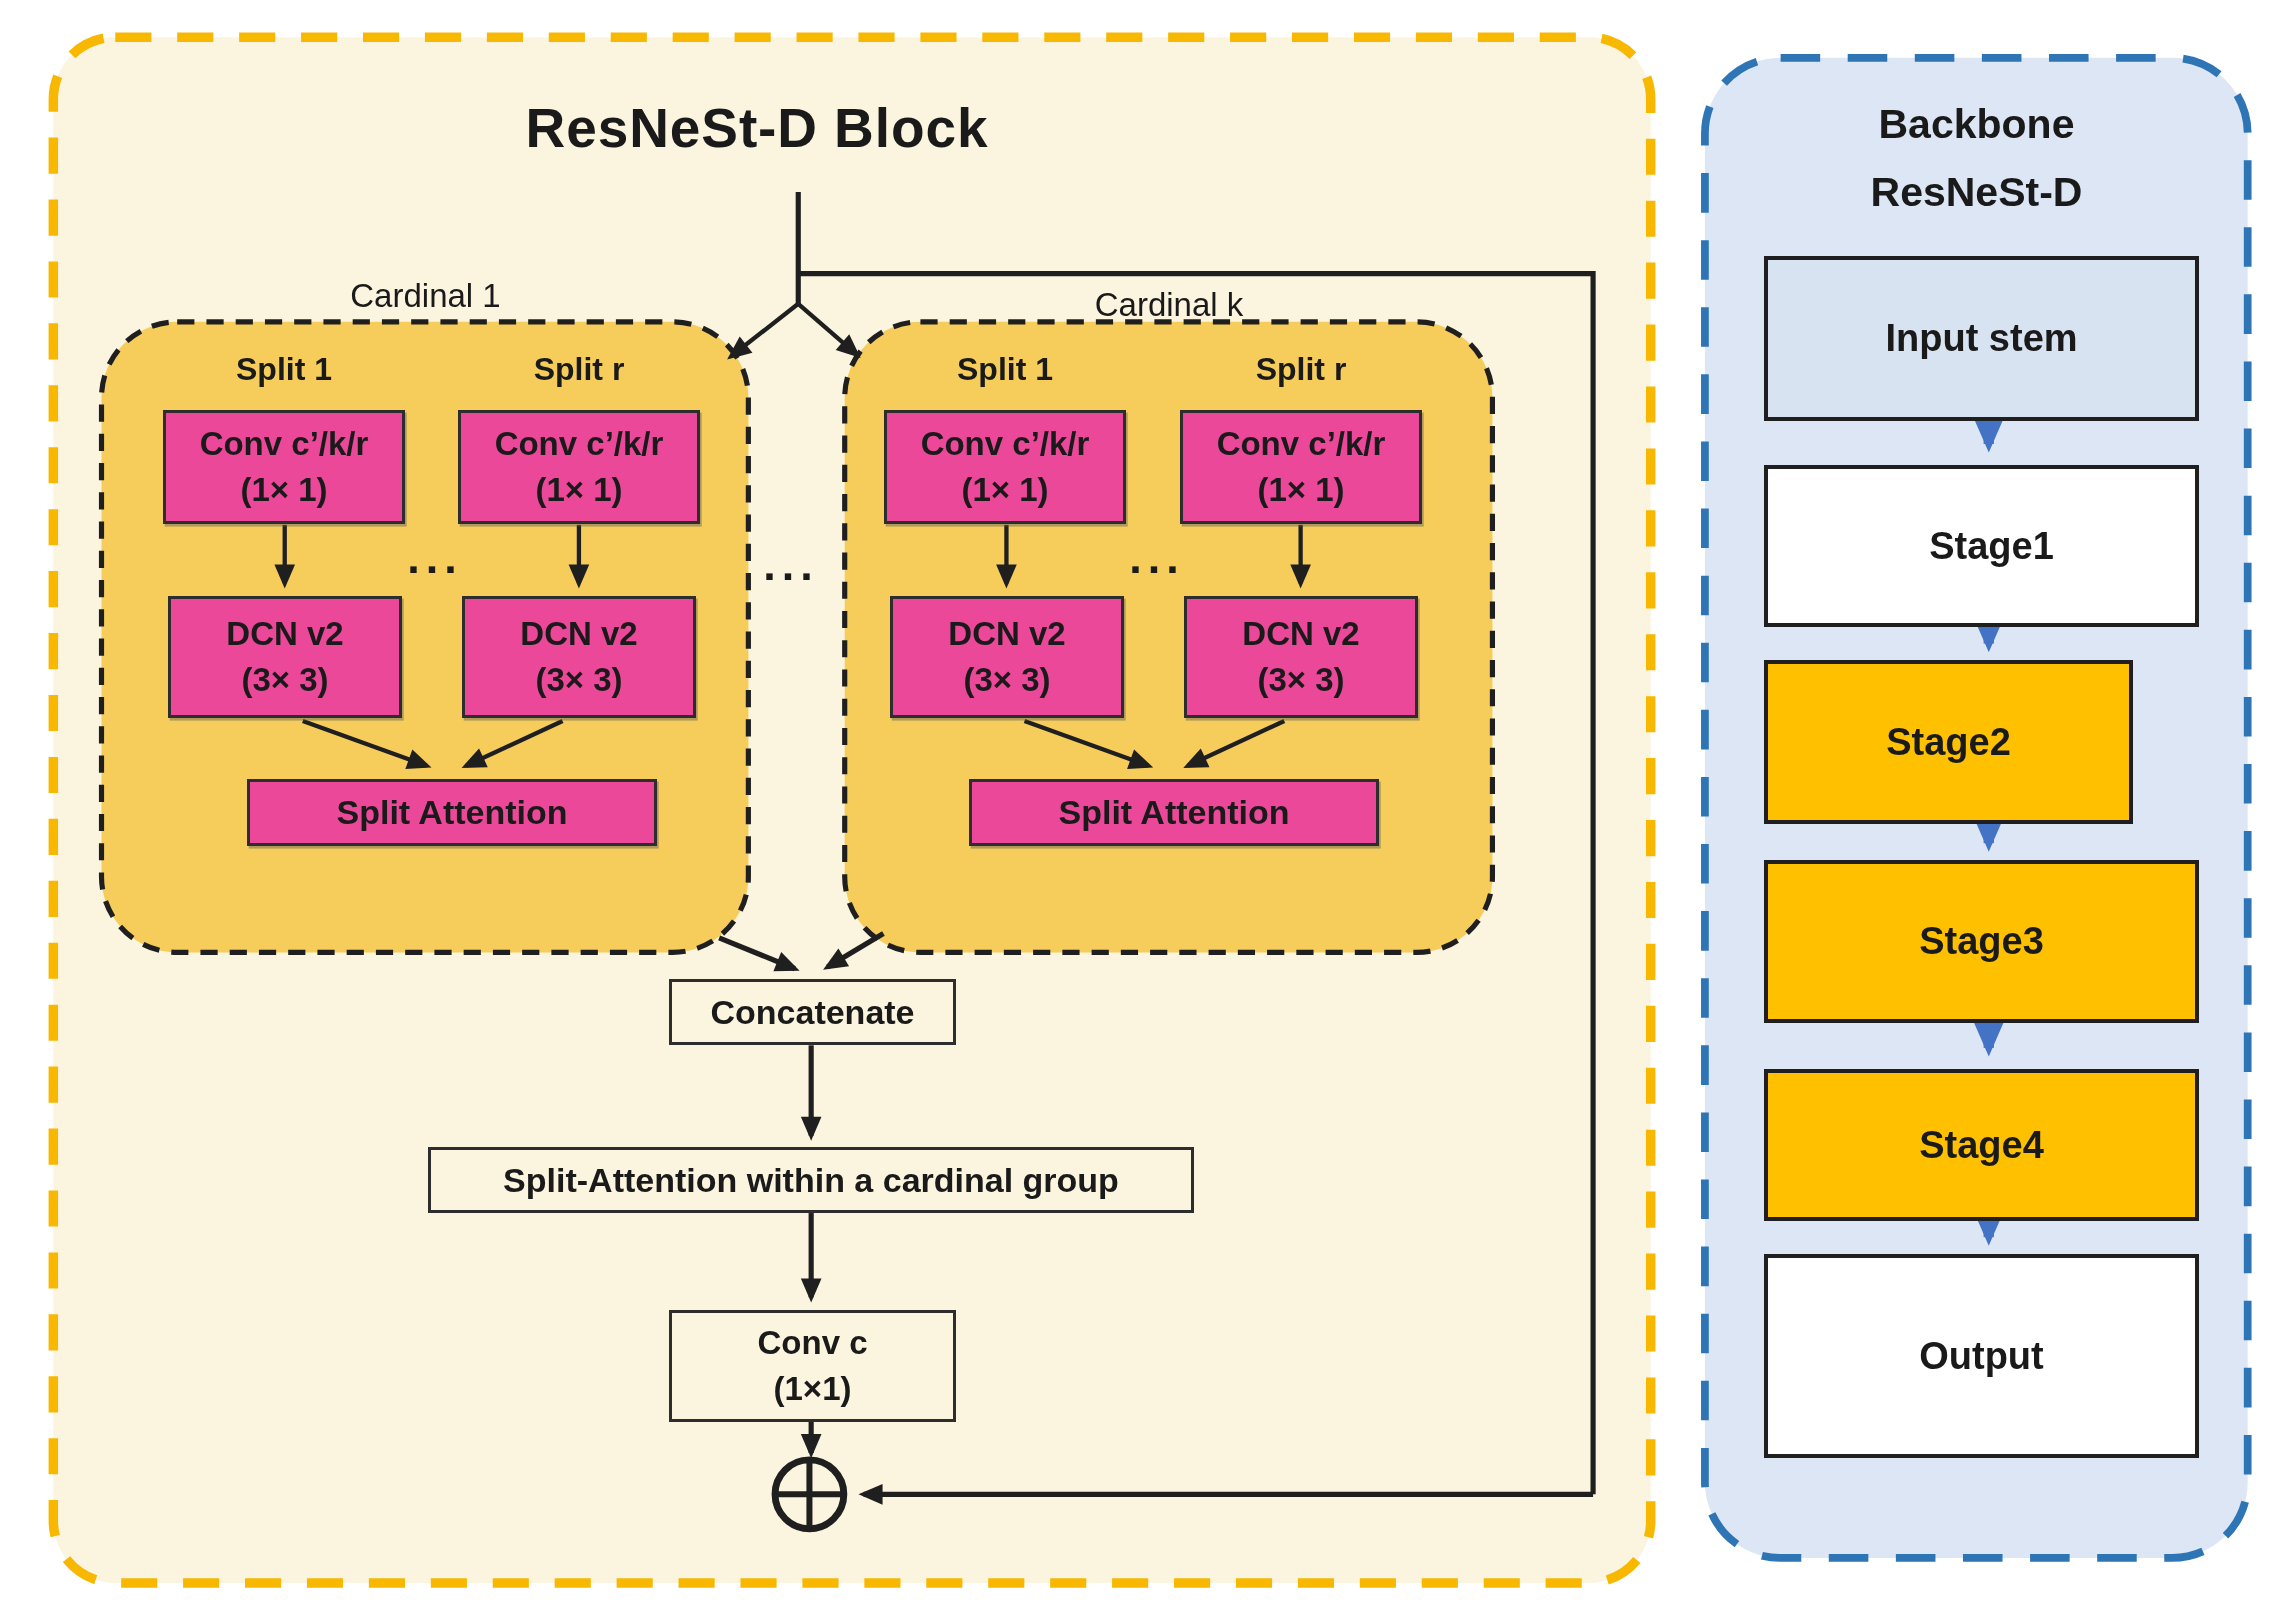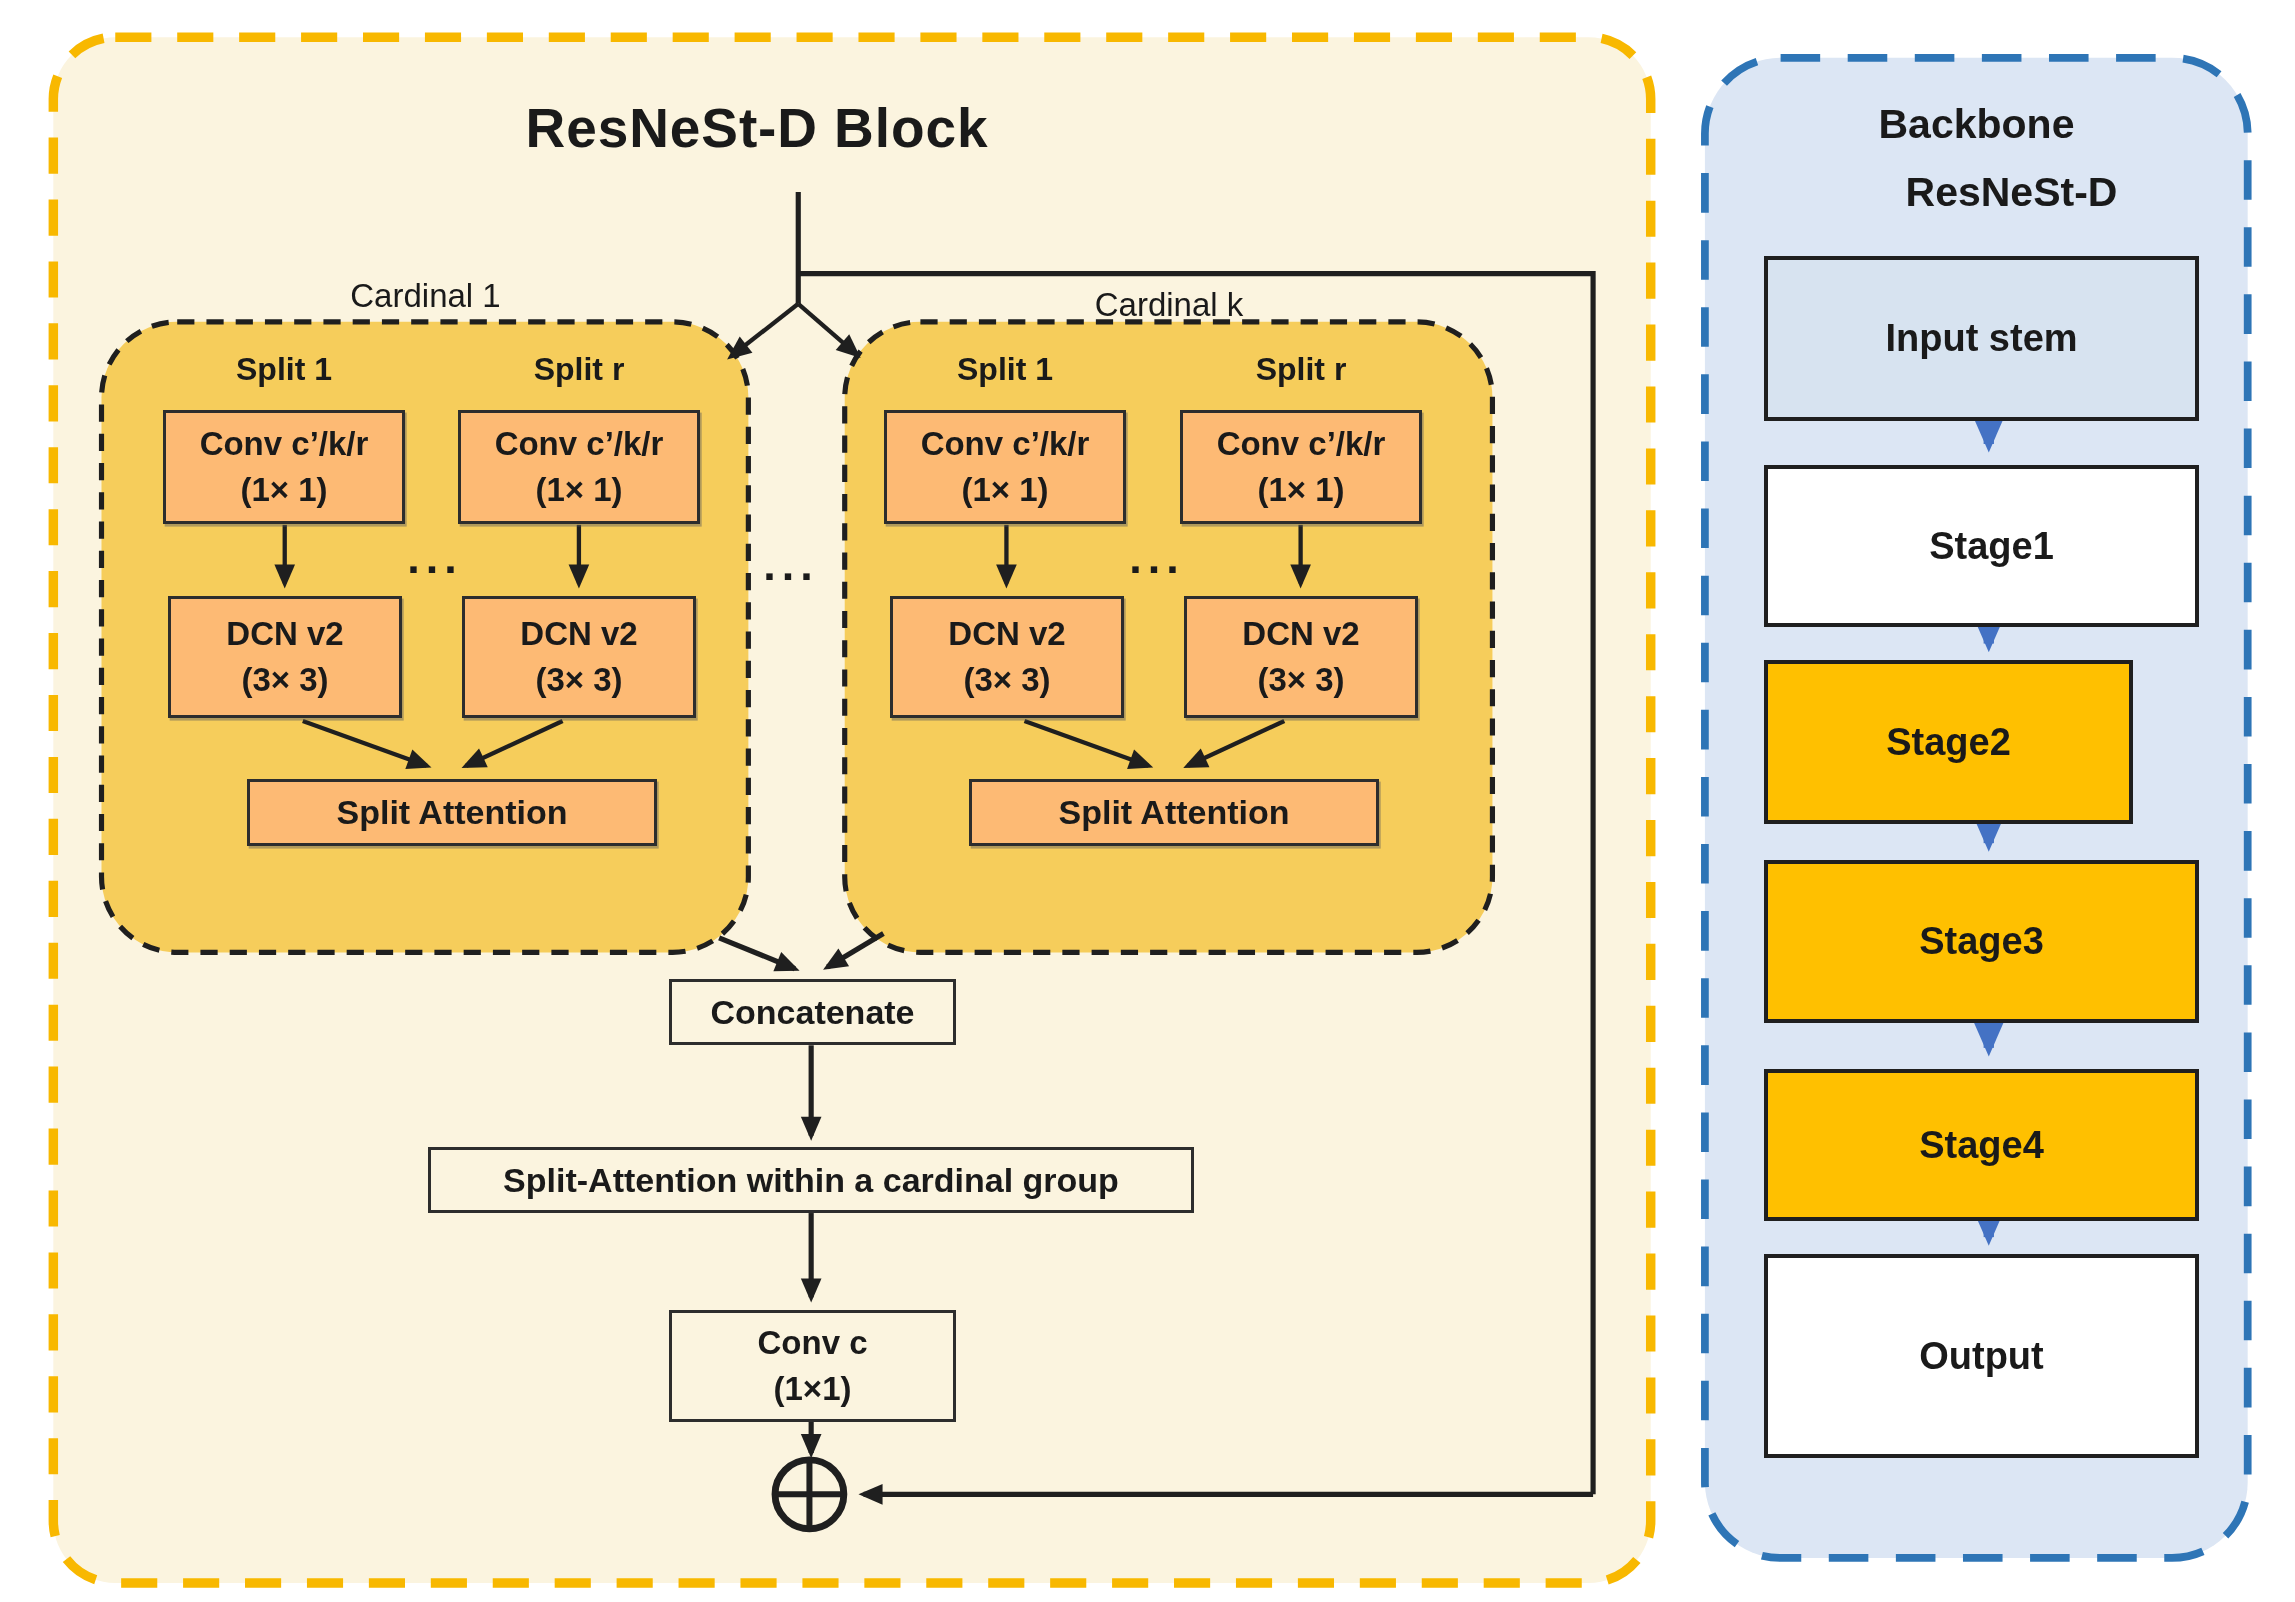--- a/index.html
+++ b/index.html
@@ -9,21 +9,21 @@
   }
   #connector-layer{position:absolute;left:0;top:0;width:2295px;height:1602px;}
   .abs{position:absolute;box-sizing:border-box;}
   .ctr{display:flex;align-items:center;justify-content:center;text-align:center;}
   .col{flex-direction:column;}
 
   .fig-title{font-size:55px;font-weight:bold;letter-spacing:0.9px;}
   .cardinal-label{font-size:33px;font-weight:500;}
   .split-label{font-size:32px;font-weight:600;}
 
-  .wbox{background:#fdba74;border:3.4px solid #2d2d2d;box-shadow:1.7px 2.6px 0 rgba(90,90,90,.45);text-align:center;}
+  .wbox{background:#ec4899;border:3.4px solid #2d2d2d;box-shadow:1.7px 2.6px 0 rgba(90,90,90,.45);text-align:center;}
   .conv-box{font-size:33px;font-weight:bold;line-height:1.38;}
   .attn-box{font-size:34px;font-weight:bold;}
 
   .cream-box{background:#FBF4DF;border:3.4px solid #2d2d2d;font-weight:bold;}
   .flow1{font-size:34px;}
   .conv-c{font-size:33px;line-height:1.4;}
 
   .dots{font-size:45px;font-weight:bold;letter-spacing:6px;line-height:34px;}
 
   .bb-title1{font-size:41px;font-weight:400;}
@@ -170,21 +170,21 @@
   <div class="abs ctr cream-box flow1" style="left:669px;top:979px;width:287px;height:66px;">Concatenate</div>
 
   <div class="abs ctr cream-box flow1" style="left:428px;top:1147px;width:766px;height:66px;">Split-Attention within a cardinal group</div>
 
   <div class="abs ctr col cream-box conv-c" style="left:669px;top:1310px;width:287px;height:112px;">
     <span>Conv c</span>
     <span>(1×1)</span>
   </div>
 
   <div class="abs ctr bb-title1" style="left:1705px;top:99px;width:543px;height:50px;font-weight:bold;">Backbone</div>
-  <div class="abs ctr bb-title2" style="left:1740px;top:166px;width:543px;height:52px;">ResNeSt-D</div>
+  <div class="abs ctr bb-title2" style="left:1705px;top:166px;width:543px;height:52px;">ResNeSt-D</div>
 
   <div class="abs ctr stage-box stage-blue" style="left:1764px;top:256px;width:435px;height:165px;">Input stem</div>
   <div class="abs ctr stage-box stage-white" style="left:1764px;top:465px;width:435px;height:162px;padding-left:20px;">Stage1</div>
   <div class="abs ctr stage-box stage-orange" style="left:1764px;top:660px;width:369px;height:164px;">Stage2</div>
   <div class="abs ctr stage-box stage-orange" style="left:1764px;top:860px;width:435px;height:163px;">Stage3</div>
   <div class="abs ctr stage-box stage-orange" style="left:1764px;top:1069px;width:435px;height:152px;">Stage4</div>
   <div class="abs ctr stage-box stage-white" style="left:1764px;top:1254px;width:435px;height:204px;">Output</div>
 
 </div>
 

